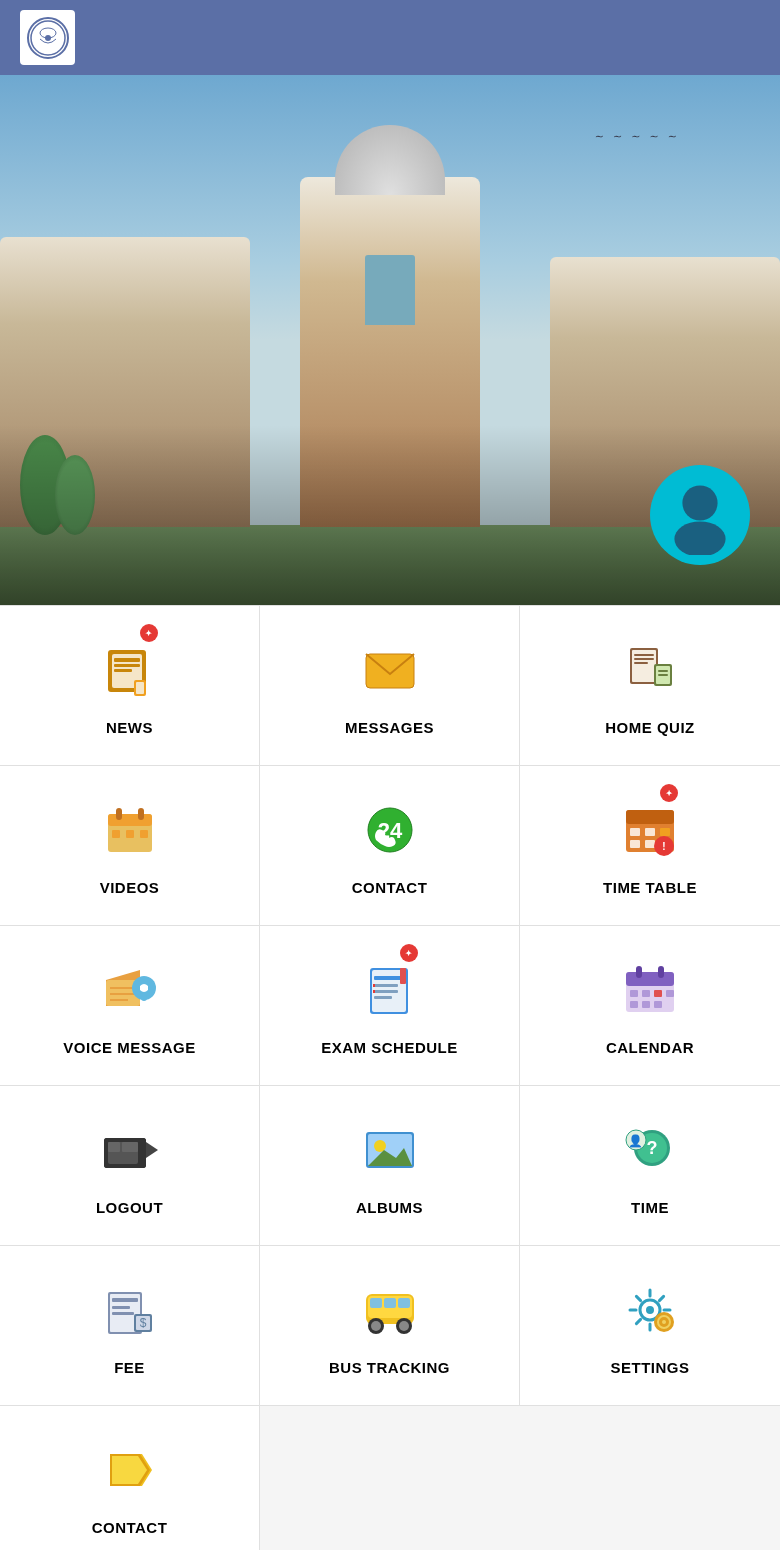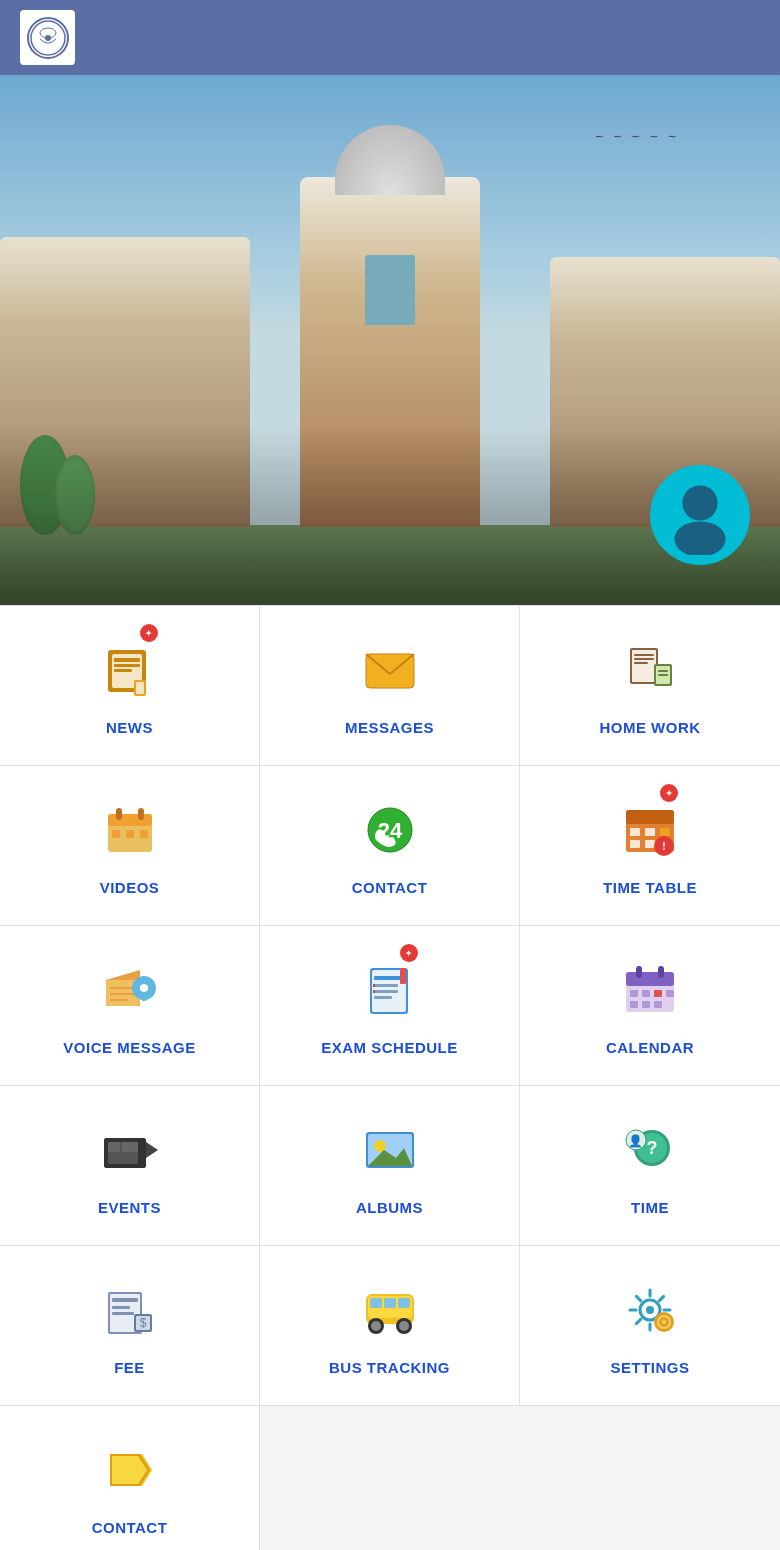--- a/index.html
+++ b/index.html
@@ -116,21 +116,21 @@
       position: relative;
       cursor: pointer;
       min-height: 160px;
     }
     .grid-item:nth-child(3n) {
       border-right: none;
     }
     .grid-item-label {
       font-size: 15px;
       font-weight: bold;
-      color: #1d4ed8;
+      color: #000000;
       margin-top: 14px;
       text-align: center;
       letter-spacing: 0.5px;
     }
     .badge {
       position: absolute;
       top: 18px;
       left: 50%;
       margin-left: 10px;
       width: 18px;
@@ -240,21 +240,21 @@
       <rect x="12" y="10" width="24" height="32" rx="1" fill="#f5ede0"></rect>
       <rect x="14" y="14" width="20" height="2" rx="1" fill="#8b6040"></rect>
       <rect x="14" y="18" width="20" height="2" rx="1" fill="#8b6040"></rect>
       <rect x="14" y="22" width="14" height="2" rx="1" fill="#8b6040"></rect>
       <rect x="34" y="24" width="18" height="22" rx="2" fill="#6a8040"></rect>
       <rect x="36" y="26" width="14" height="18" rx="1" fill="#d0e8b0"></rect>
       <rect x="38" y="30" width="10" height="2" rx="1" fill="#6a8040"></rect>
       <rect x="38" y="34" width="10" height="2" rx="1" fill="#6a8040"></rect>
     </svg>
       </div>
-      <div class="grid-item-label">HOME WORK</div>
+      <div class="grid-item-label">HOME QUIZ</div>
     </div>
     <div class="grid-item">
       <div class="icon-wrap">
         <svg width="60" height="60" viewBox="0 0 60 60">
       <rect x="8" y="14" width="44" height="38" rx="3" fill="#e8c060"></rect>
       <rect x="8" y="14" width="44" height="12" rx="3" fill="#f0a030"></rect>
       <rect x="16" y="8" width="6" height="12" rx="3" fill="#c07020"></rect>
       <rect x="38" y="8" width="6" height="12" rx="3" fill="#c07020"></rect>
       <rect x="12" y="30" width="8" height="8" rx="1" fill="#f0a030"></rect>
       <rect x="26" y="30" width="8" height="8" rx="1" fill="#f0a030"></rect>
@@ -343,21 +343,21 @@
       <div class="icon-wrap">
         <svg width="60" height="60" viewBox="0 0 60 60">
       <rect x="4" y="18" width="42" height="30" rx="3" fill="#222"></rect>
       <rect x="4" y="18" width="42" height="30" rx="3" fill="#333"></rect>
       <polygon points="46,22 58,30 46,38" fill="#444"></polygon>
       <rect x="8" y="22" width="30" height="22" rx="2" fill="#555"></rect>
       <rect x="8" y="22" width="12" height="10" rx="1" fill="#666"></rect>
       <rect x="22" y="22" width="16" height="10" rx="1" fill="#666"></rect>
     </svg>
       </div>
-      <div class="grid-item-label">EVENTS</div>
+      <div class="grid-item-label">LOGOUT</div>
     </div>
     <div class="grid-item">
       <div class="icon-wrap">
         <svg width="60" height="60" viewBox="0 0 60 60">
       <rect x="6" y="12" width="48" height="36" rx="3" fill="#4090d0"></rect>
       <rect x="8" y="14" width="44" height="32" rx="2" fill="#a0d0f8"></rect>
       <circle cx="20" cy="26" r="6" fill="#f0d020"></circle>
       <polygon points="8,46 24,30 36,38 44,28 52,46" fill="#5a9040"></polygon>
     </svg>
       </div>

